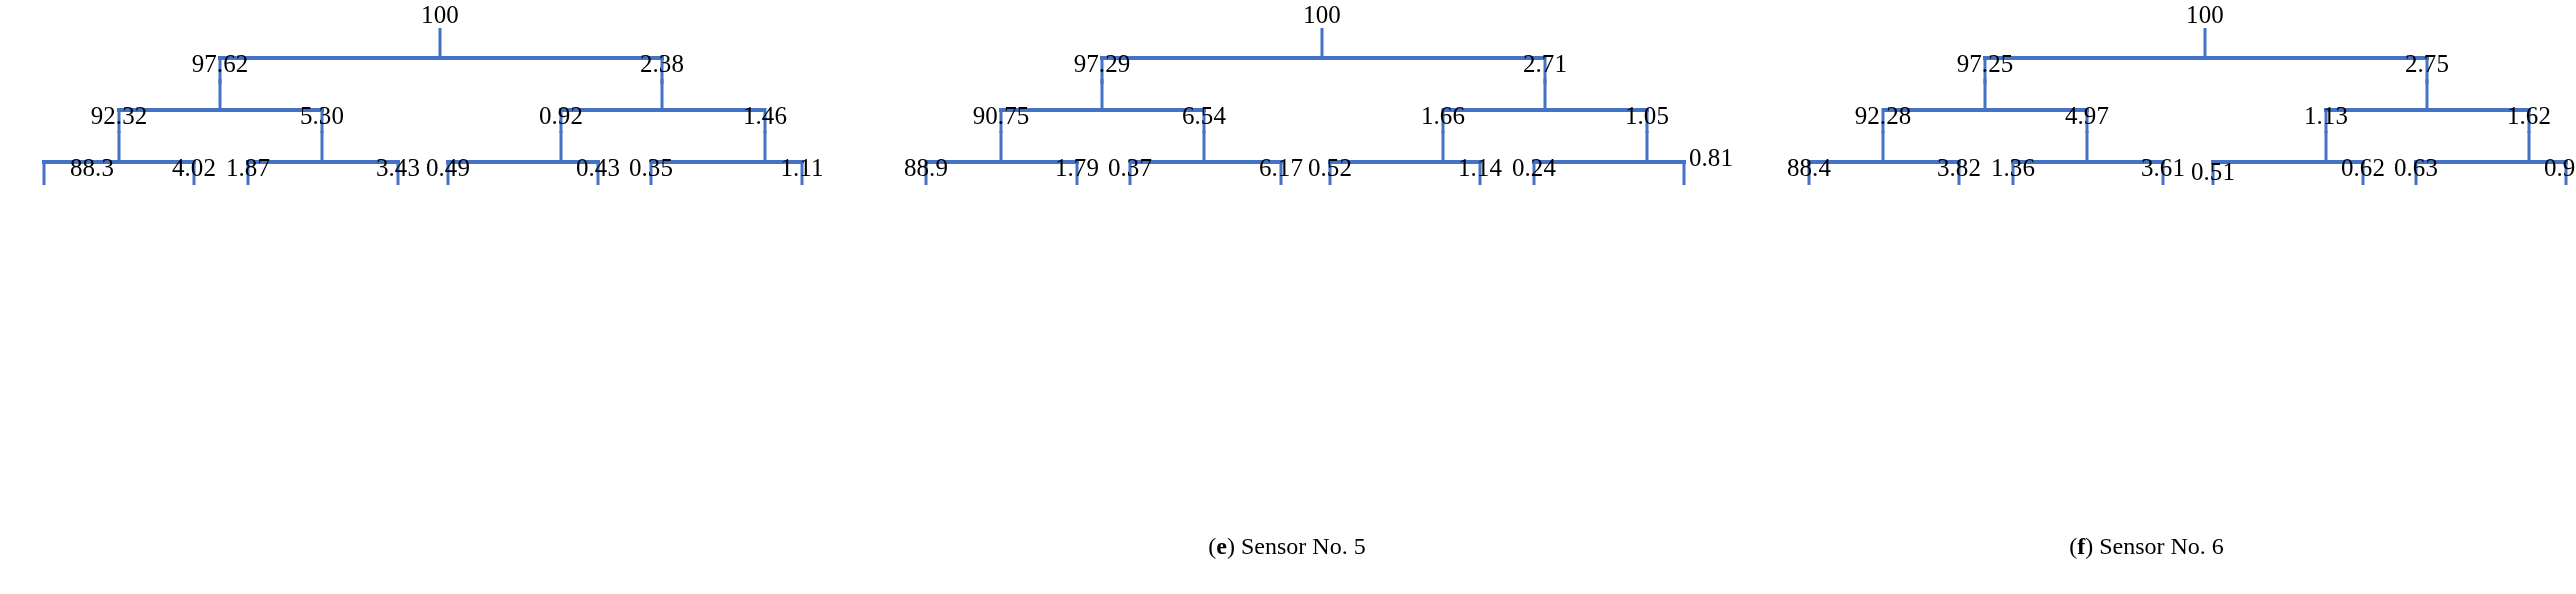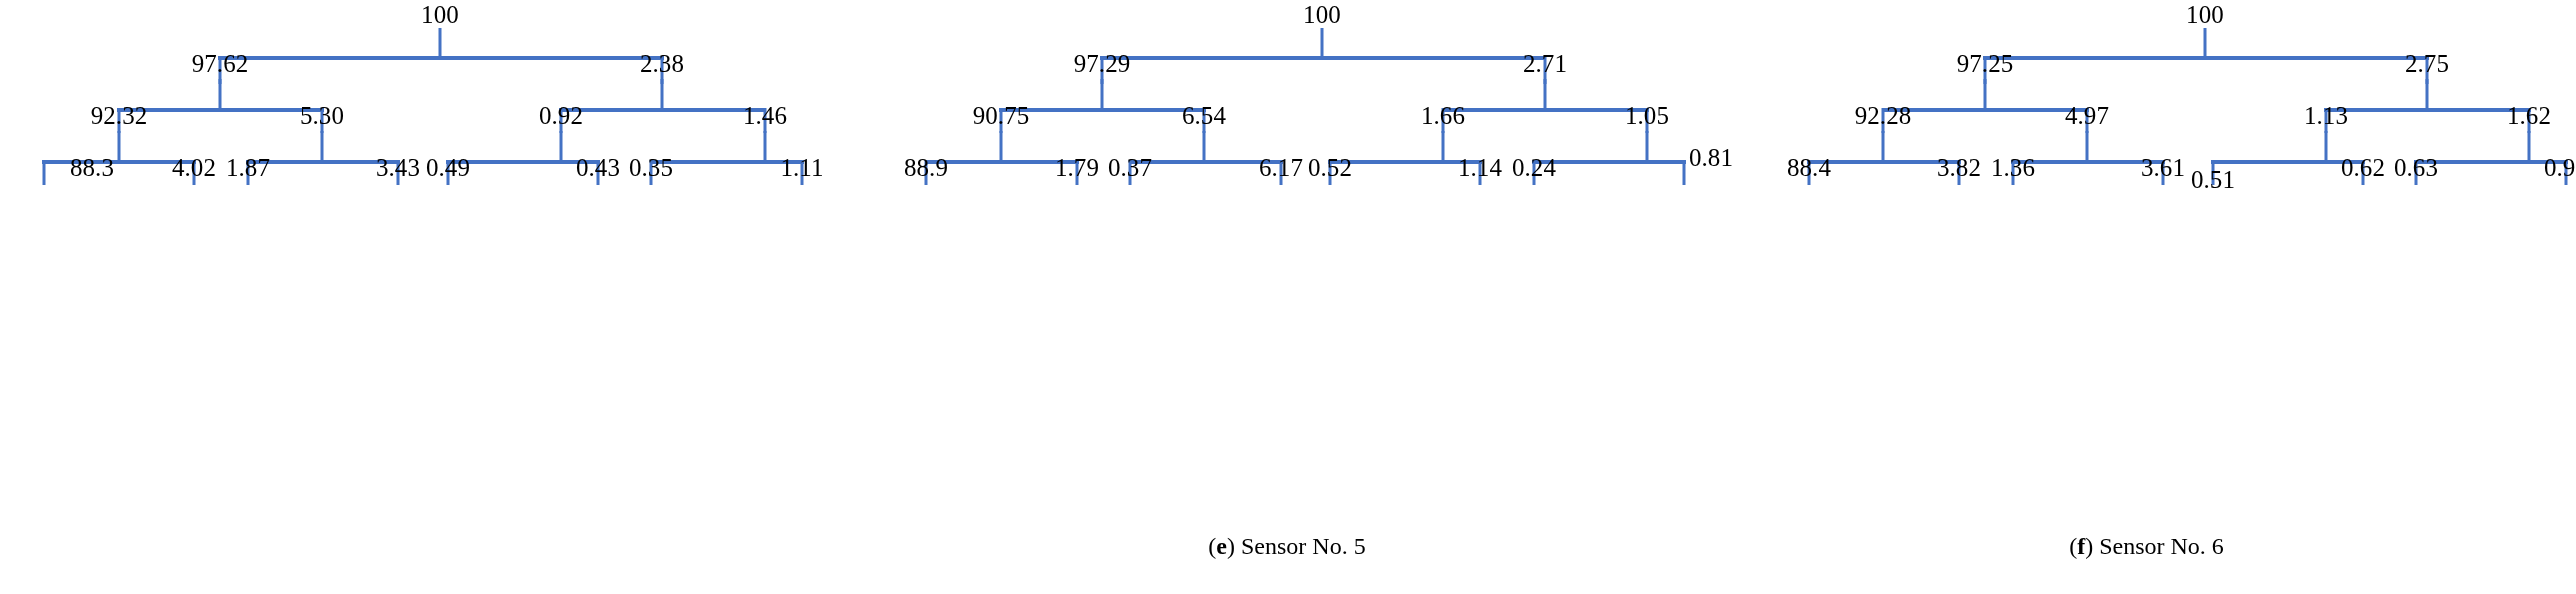--- a/index.html
+++ b/index.html
@@ -225,21 +225,21 @@
 
       <div class="vline" style="left:812px;top:131px;height:31.5px;"></div>
       <div class="hline" style="left:697px;top:160px;width:154px;"></div>
       <div class="vline" style="left:699px;top:160px;height:25.4px;"></div>
       <div class="vline" style="left:849px;top:160px;height:25.4px;"></div>
 
       <div class="node leaf" style="left:92px;top:154px;">88.4</div>
       <div class="node leaf" style="left:242px;top:154px;">3.82</div>
       <div class="node leaf" style="left:296px;top:154px;">1.36</div>
       <div class="node leaf" style="left:446px;top:154px;">3.61</div>
-      <div class="node leaf" style="left:496px;top:166px;">0.51</div>
+      <div class="node leaf" style="left:496px;top:158px;">0.51</div>
       <div class="node leaf" style="left:646px;top:154px;">0.62</div>
       <div class="node leaf" style="left:699px;top:154px;">0.63</div>
       <div class="node leaf" style="left:849px;top:154px;">0.99</div>
     </div>
 
     <div class="caption">
       <span>(</span><b>f</b><span>) Sensor No. 6</span>
     </div>
   </div>
 

